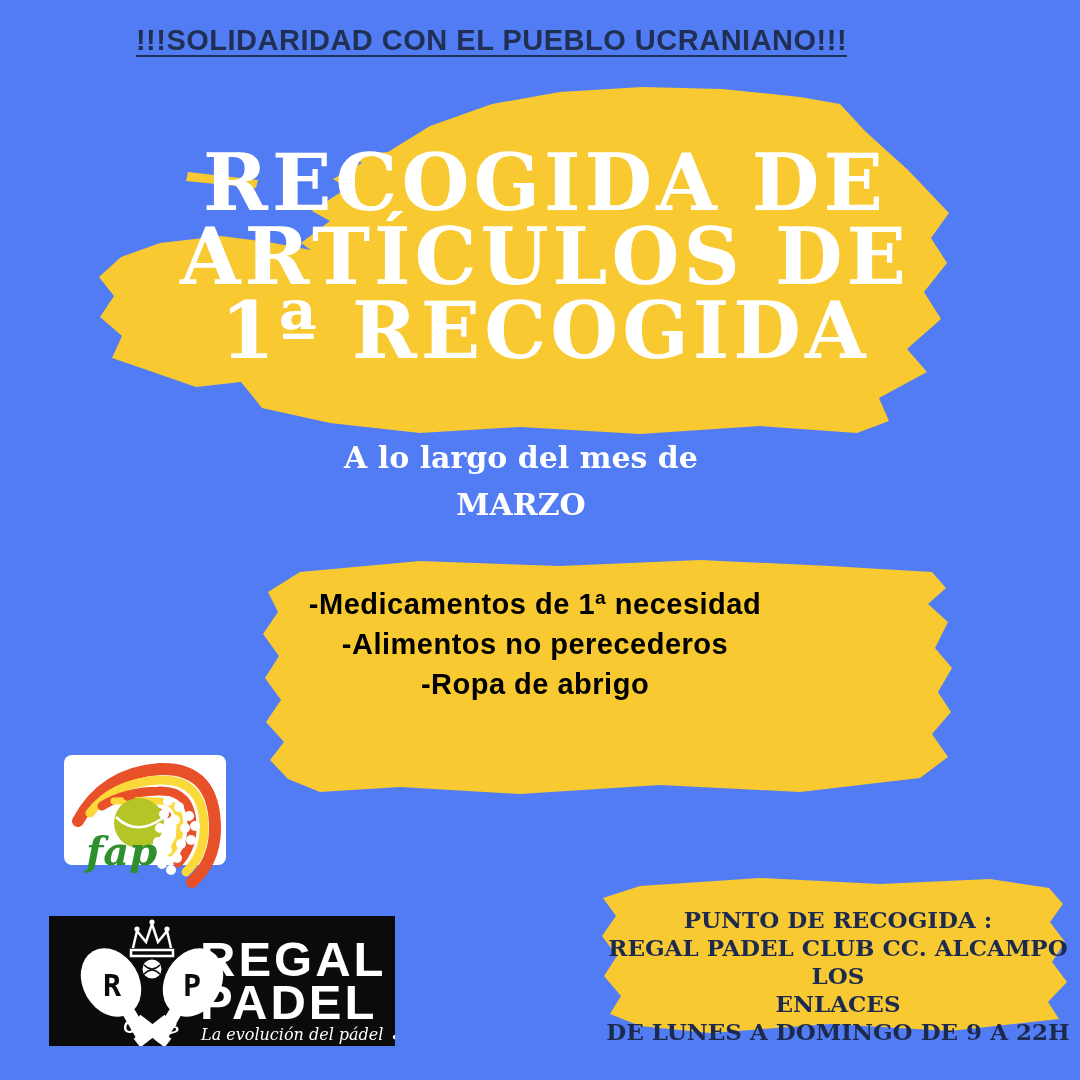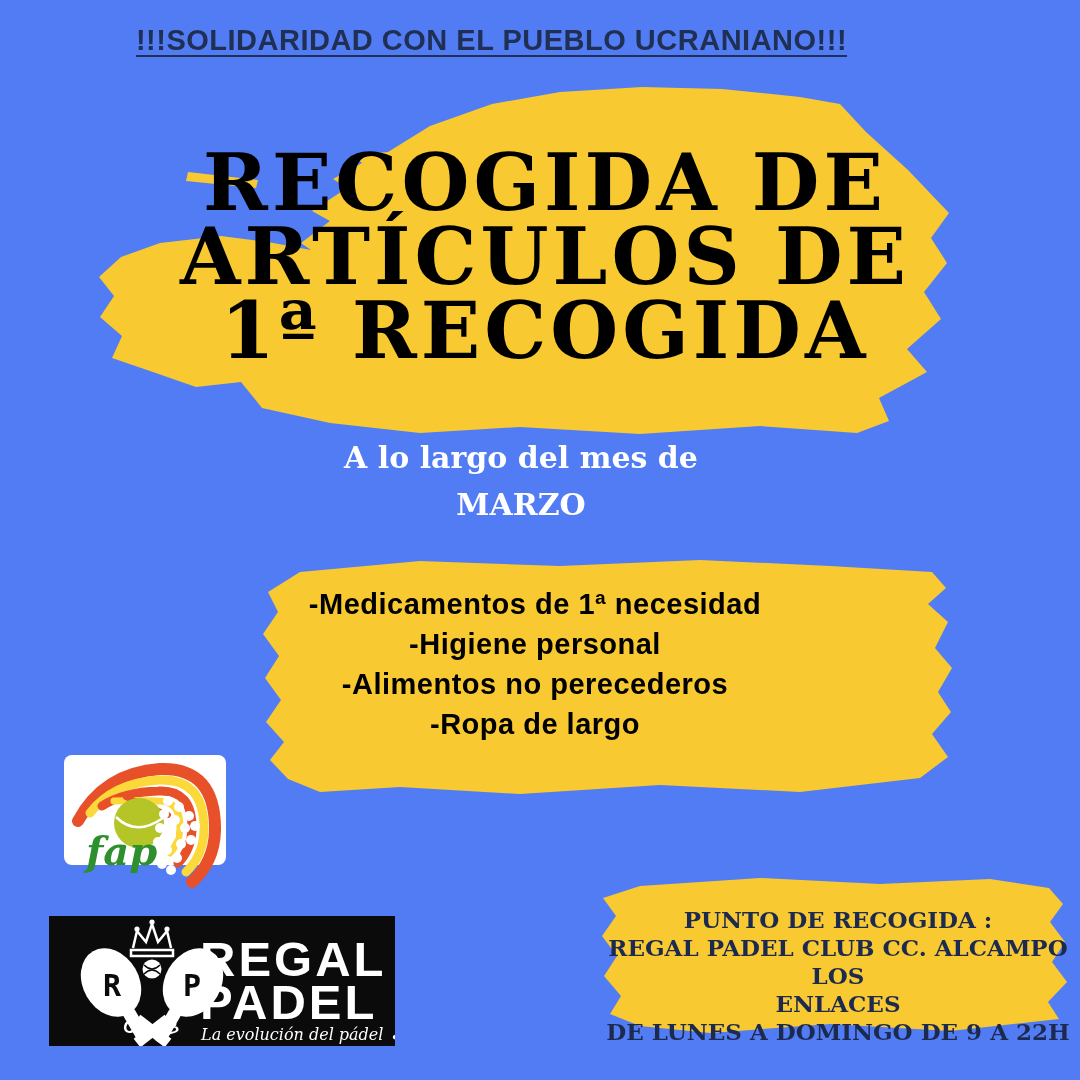--- a/index.html
+++ b/index.html
@@ -18,21 +18,21 @@
     font-weight:bold;font-size:29px;letter-spacing:.5px;
     color:#203055;
     text-decoration:underline;
     text-underline-offset:5px;
     text-decoration-thickness:2px;
   }
   #main-title{
     left:45px;top:146px;width:1000px;
     font-family:"DejaVu Serif",serif;font-weight:bold;
     font-size:78px;line-height:74px;letter-spacing:4px;
-    color:#000000;
+    color:#ffffff;
   }
   #subtitle{
     left:21px;top:434px;width:1000px;
     font-family:"DejaVu Serif",serif;font-weight:bold;
     font-size:30px;line-height:47px;
     color:#ffffff;
   }
   #needs-list{
     left:35px;top:584px;width:1000px;
     font-family:"Liberation Sans",sans-serif;font-weight:bold;
@@ -94,23 +94,22 @@
   <div>1ª RECOGIDA</div>
 </div>
 
 <div id="subtitle" class="txt">
   <div>A lo largo del mes de</div>
   <div>MARZO</div>
 </div>
 
 <div id="needs-list" class="txt">
   <div>-Medicamentos de 1ª necesidad</div>
-  <div>-Higiene personal</div>
   <div>-Alimentos no perecederos</div>
-  <div>-Ropa de largo</div>
+  <div>-Ropa de abrigo</div>
 </div>
 
 <div id="fap-logo-box" class="abs">
   <svg width="162" height="137" viewBox="0 0 162 137" xmlns="http://www.w3.org/2000/svg">
     <g>
       <path d="M14,66 Q40,18 96,14 Q152,12 151,76 Q150,107 128,127" fill="none" stroke="#E8502A" stroke-width="12" stroke-linecap="round"></path>
       <path d="M26,58 Q49,28 95,25 Q141,23 140,76 Q139,101 122,117" fill="none" stroke="#FCD93A" stroke-width="9" stroke-linecap="round"></path>
       <path d="M38,51 Q60,37 94,36 Q129,34 128,75 Q127,95 114,108" fill="none" stroke="#E8502A" stroke-width="9" stroke-linecap="round"></path>
       <path d="M50,46 Q72,45 93,46 Q117,45 116,74 Q115,88 106,98" fill="none" stroke="#FCD93A" stroke-width="7" stroke-linecap="round"></path>
       <path d="M62,42 Q84,52 104,60" fill="none" stroke="#E8502A" stroke-width="6" stroke-linecap="round"></path>

